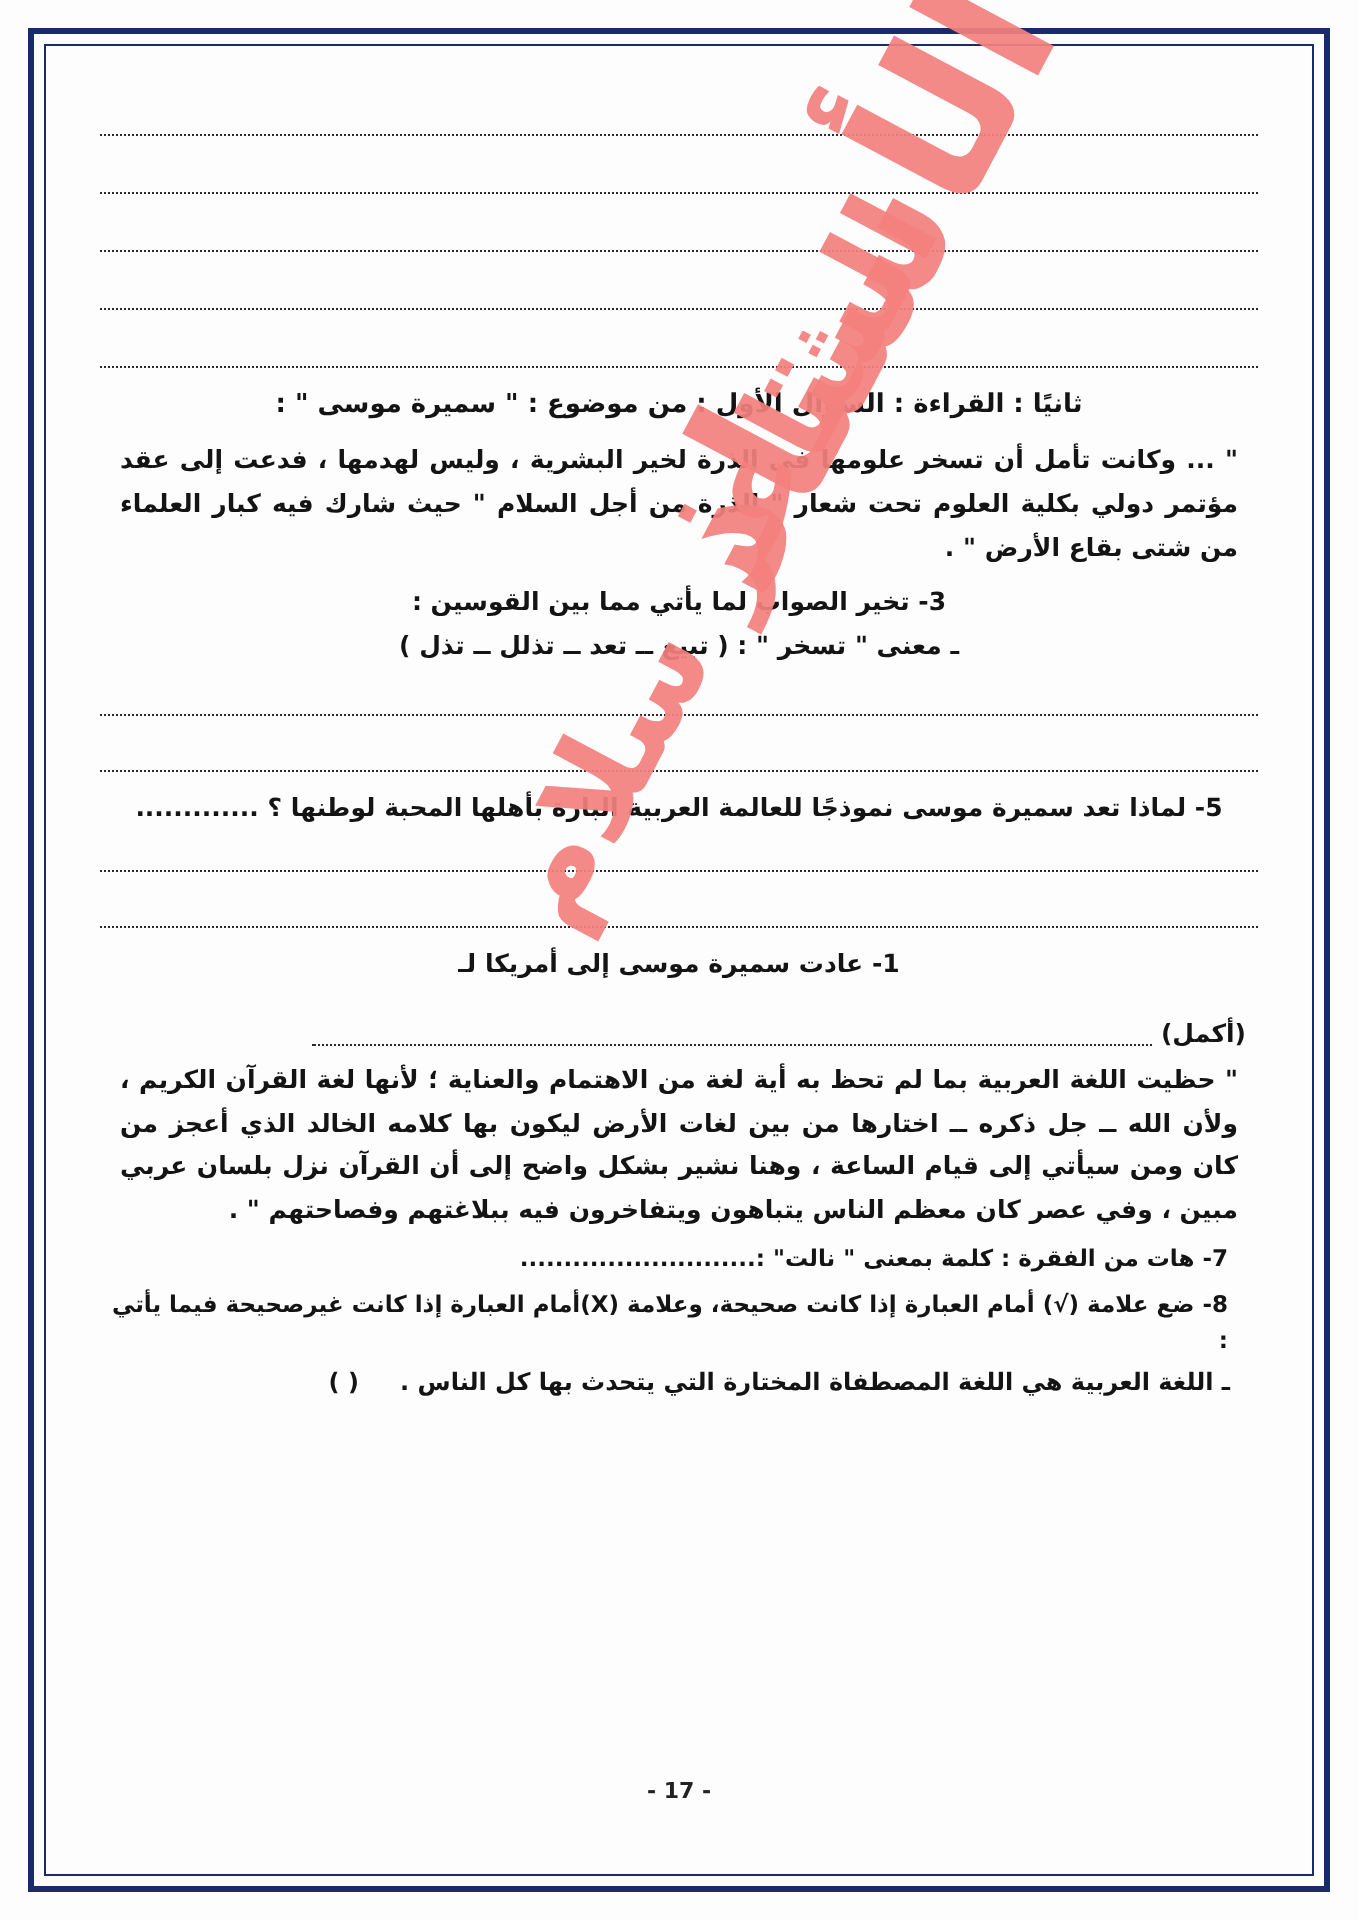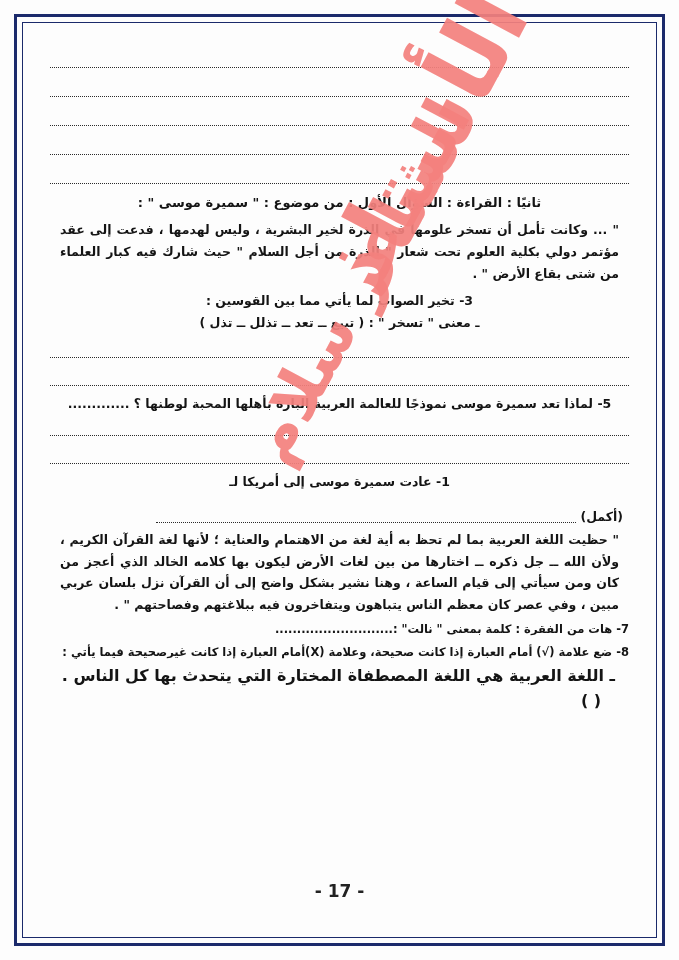--- a/index.html
+++ b/index.html
@@ -99,43 +99,43 @@
 
   .akmal {
     font-weight: bold;
     display: inline-block;
     margin-right: 6px;
   }
 
   .small-q {
     font-weight: bold;
     font-size: 11.5px;
-    margin: 5px 0 2px 0;
+    margin: 5px 15px 2px 0;
     text-align: right;
   }
   .stmt {
     font-weight: bold;
-    font-size: 16px;
+    font-size: 12px;
     margin: 2px 0 2px 0;
     padding-right: 14px;
   }
   .paren {
     display: inline-block;
     min-width: 48px;
     text-align: center;
     font-weight: bold;
   }
 
   .pagenum {
     position: absolute;
     bottom: 22px;
     left: 0;
     right: 0;
     text-align: center;
-    font-size: 17px;
+    font-size: 11px;
     color: #222;
     font-weight: bold;
     direction: ltr;
   }
 
   
   .watermark {
     position: absolute;
     left: 0;
     top: 150px;

